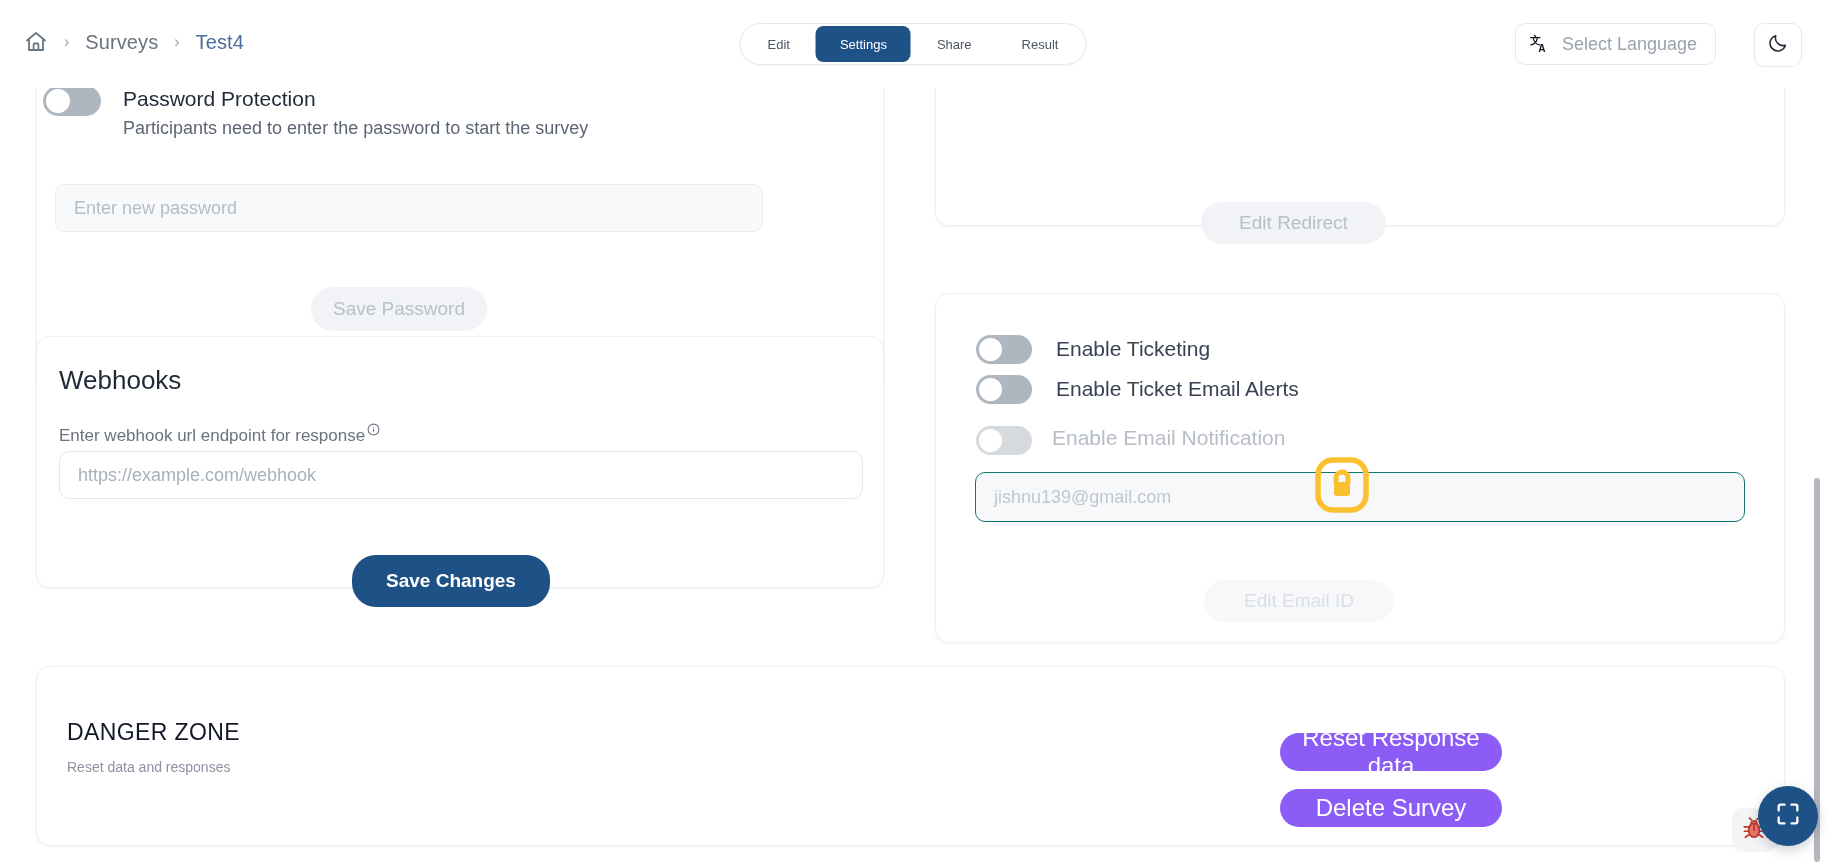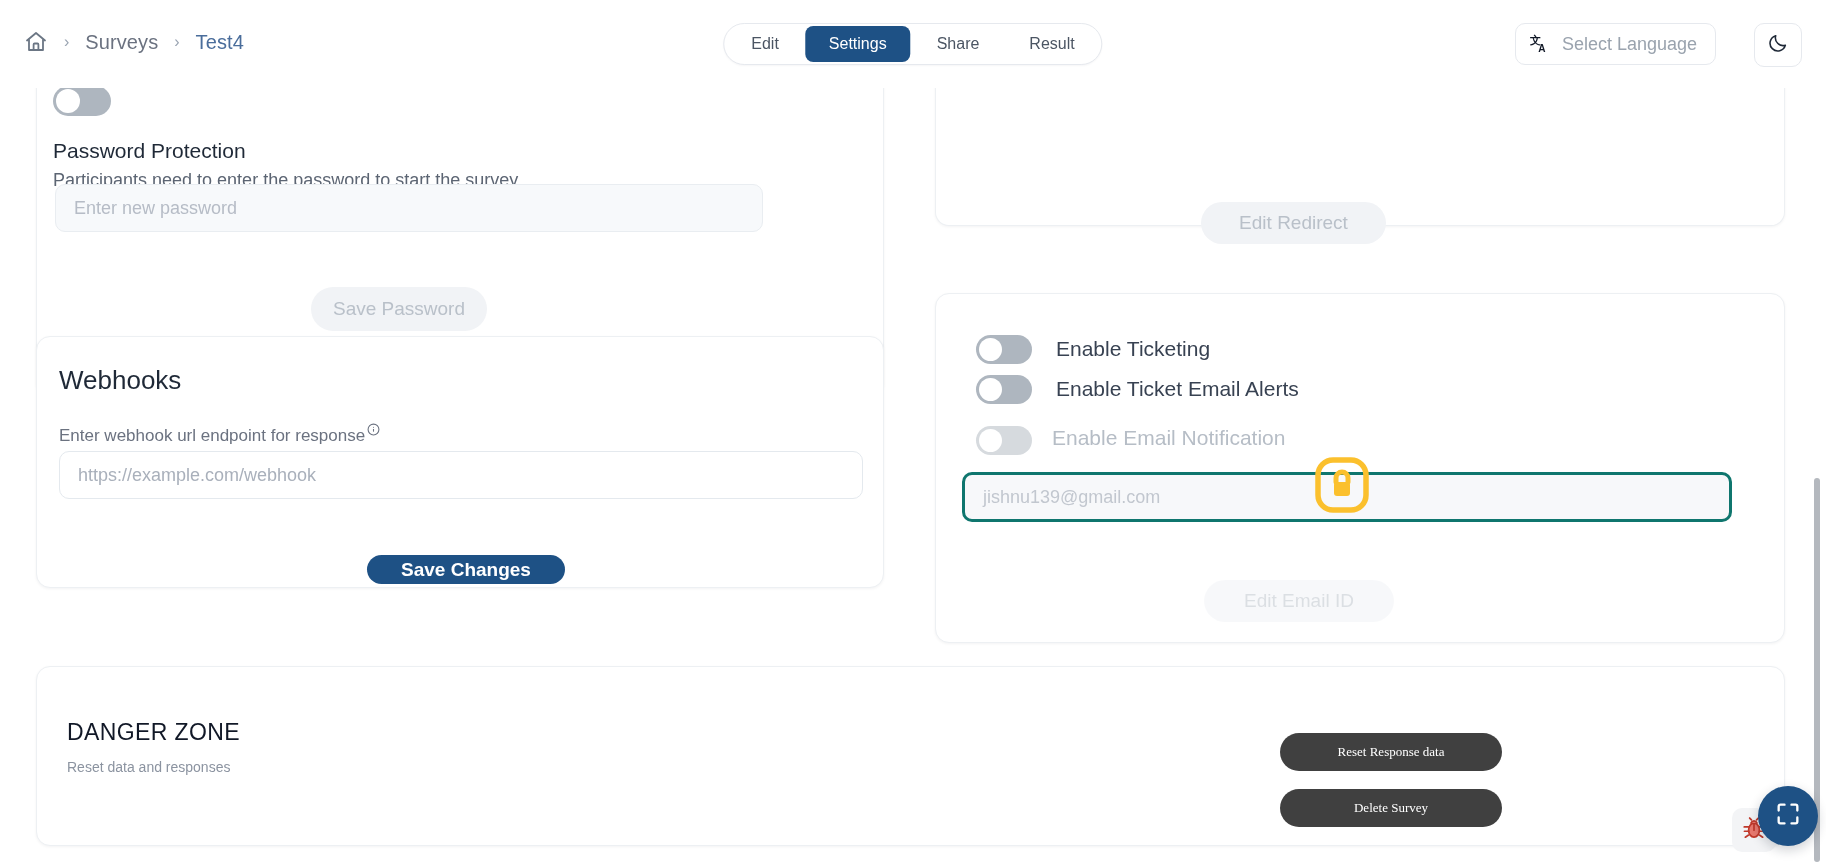--- a/index.html
+++ b/index.html
@@ -25,21 +25,21 @@
 
   .tabs {
     position: absolute; left: 50%; transform: translateX(-50%); top: 23px;
     height: 42px; background:#ffffff; border:1px solid #e6e9ee; border-radius: 21px;
     display: flex; align-items: center; padding: 3px; gap: 2px;
     box-shadow: 0 1px 2px rgba(16,24,40,0.04);
   }
   .tab {
     height: 36px; padding: 0 24px; border-radius: 18px;
     display:flex; align-items:center; justify-content:center;
-    font-size: 16px; color:#4b5563; cursor:pointer; white-space: nowrap;
+    font-size: 13px; color:#4b5563; cursor:pointer; white-space: nowrap;
     background: transparent; border: none; font-family: inherit;
   }
   .tab.active { background:#1e5185; color:#ffffff; border-radius: 8px; }
 
   .lang-btn {
     position:absolute; right: 110px; top: 23px; height: 42px;
     border:1px solid #e6e9ee; border-radius: 10px; background:#fff;
     display:flex; align-items:center; gap: 10px; padding: 0 18px 0 14px; cursor:pointer;
   }
   .lang-btn .glyph { font-size: 19px; color:#111827; font-weight: 700; display:flex; }
@@ -84,44 +84,44 @@
     font-size: 18px; color:#b6bcc6;
   }
   .field.white { background:#ffffff; border-color:#e4e9ee; color:#a9b0bb; }
 
   .btn {
     border: none; border-radius: 24px; font-family: inherit; cursor: pointer;
     display:flex; align-items:center; justify-content:center;margin-top:36px;
   }
   .btn-disabled { background:#f1f3f6; color:#b9c0c9; font-size: 19px; }
   .btn-primary { background:#1e5185; color:#ffffff; font-size: 19px; font-weight: 600; }
-  .btn-danger { background:#404040; color:#ffffff; font-size: 13px; font-weight: 500; font-family: Liberation Serif, serif; }
+  .btn-danger { background:#8b5cf6; color:#ffffff; font-size: 24px; font-weight: 500; }
 
   
   .card-webhooks { left: 36px; top: 258px; width: 848px; height: 252px; }
   .wh-title { position:absolute; left: 22px; top: 28px; font-size: 26px; color:#1f2937; }
   .wh-label { position:absolute; left: 22px; top: 89px; font-size: 17px; color:#6b7280; display:flex; align-items:flex-start; gap:2px;}
   .info-i { font-size: 13px; color:#6b7280; position: relative; top: -3px; }
   .wh-field { position:absolute; left: 22px; top: 114px; width: 804px; }
-  .wh-save { position:absolute; left: 330px; top: 182px; width: 198px; height: 29px; text-align: right; }
+  .wh-save { position:absolute; left: 315px; top: 182px; width: 198px; height: 52px; text-align: right; }
 
   
   .card-redirect { left: 935px; top: -60px; width: 850px; height: 208px; border-radius: 0 0 14px 14px; border-top:none; }
   .redirect-btn { position:absolute; left: 265px; top: 148px; width: 185px; height: 42px; }
 
   
   .card-ticket { left: 935px; top: 215px; width: 850px; height: 350px; }
   .tk-toggles { position:absolute; left: 40px; top: 35px; }
   .tk-line { display:flex; align-items:center; gap: 24px; height: 40px; }
   .tk-label { font-size: 21px; color:#384252; }
   .tk-label.dim { color:#b6bdc6; }
   .email-row { position:absolute; left: 40px; top: 132px; display:flex; align-items:flex-start; gap:20px; }
   .email-field {
-    position:absolute; left: 26px; top: 178px; width: 770px; height: 50px;
-    background:#f7f8fa; border:3px solid #0f766e; border-radius: 10px;
+    position:absolute; left: 39px; top: 178px; width: 770px; height: 50px;
+    background:#f7f8fa; border:1px solid #0f766e; border-radius: 10px;
     display:flex; align-items:center; padding: 0 18px; font-size: 18px; color:#c2c7cf;
   }
   .lock-icon {
     position:absolute; left: 378px; top: 162px; width: 56px; height: 58px;
     display:flex; align-items:center; justify-content:center;
   }
   .edit-email-btn { position:absolute; left: 268px; top: 250px; width: 190px; height: 42px; opacity: .5; }
 
   
   .card-danger { left: 36px; top: 588px; width: 1749px; height: 180px; }
@@ -192,21 +192,21 @@
         <svg width="22" height="22" viewBox="0 0 24 24" fill="none" stroke="#1f2937" stroke-width="1.7" stroke-linecap="round" stroke-linejoin="round">
           <path d="M20 14.5A8.5 8.5 0 0 1 9.5 4a8.5 8.5 0 1 0 10.5 10.5z"></path>
         </svg>
       </span>
     </div>
   </div>
 
   <div class="canvas">
 
     <div class="card card-password">
-      <div class="row-toggle" style="position:absolute; left:16px; top:30px; width:760px;flex-direction:column;">
+      <div class="row-toggle" style="position:absolute; left:6px; top:30px; width:760px;">
         <div class="toggle">
           <div class="knob"></div>
         </div>
         <div>
           <div class="ttitle">Password Protection</div>
           <div class="tsub">Participants need to enter the password to start the survey</div>
         </div>
       </div>
       <div class="field" style="position:absolute; left:18px; top:128px; width:708px;">Enter new password</div>
       <button class="btn btn-disabled" style="position:absolute; left:274px; top:195px; width:176px; height:44px;">Save Password</button>

